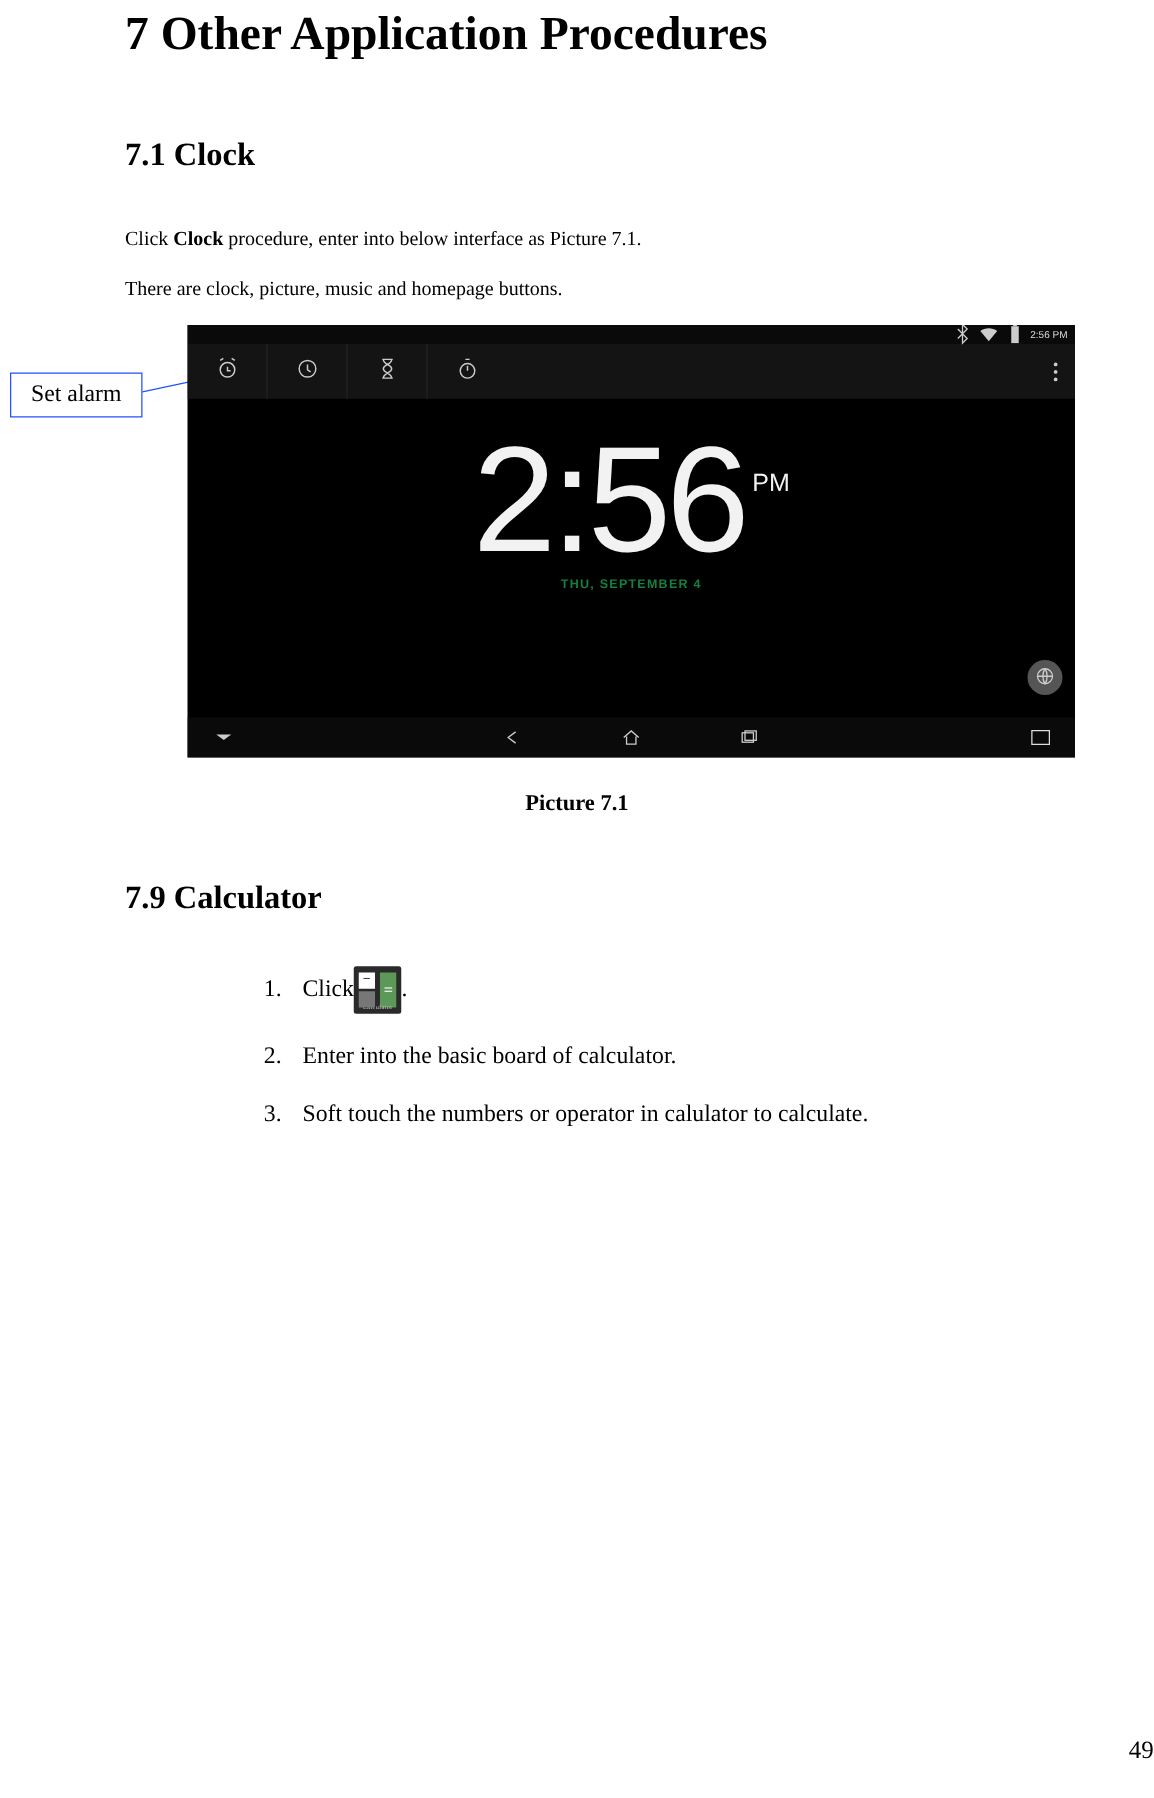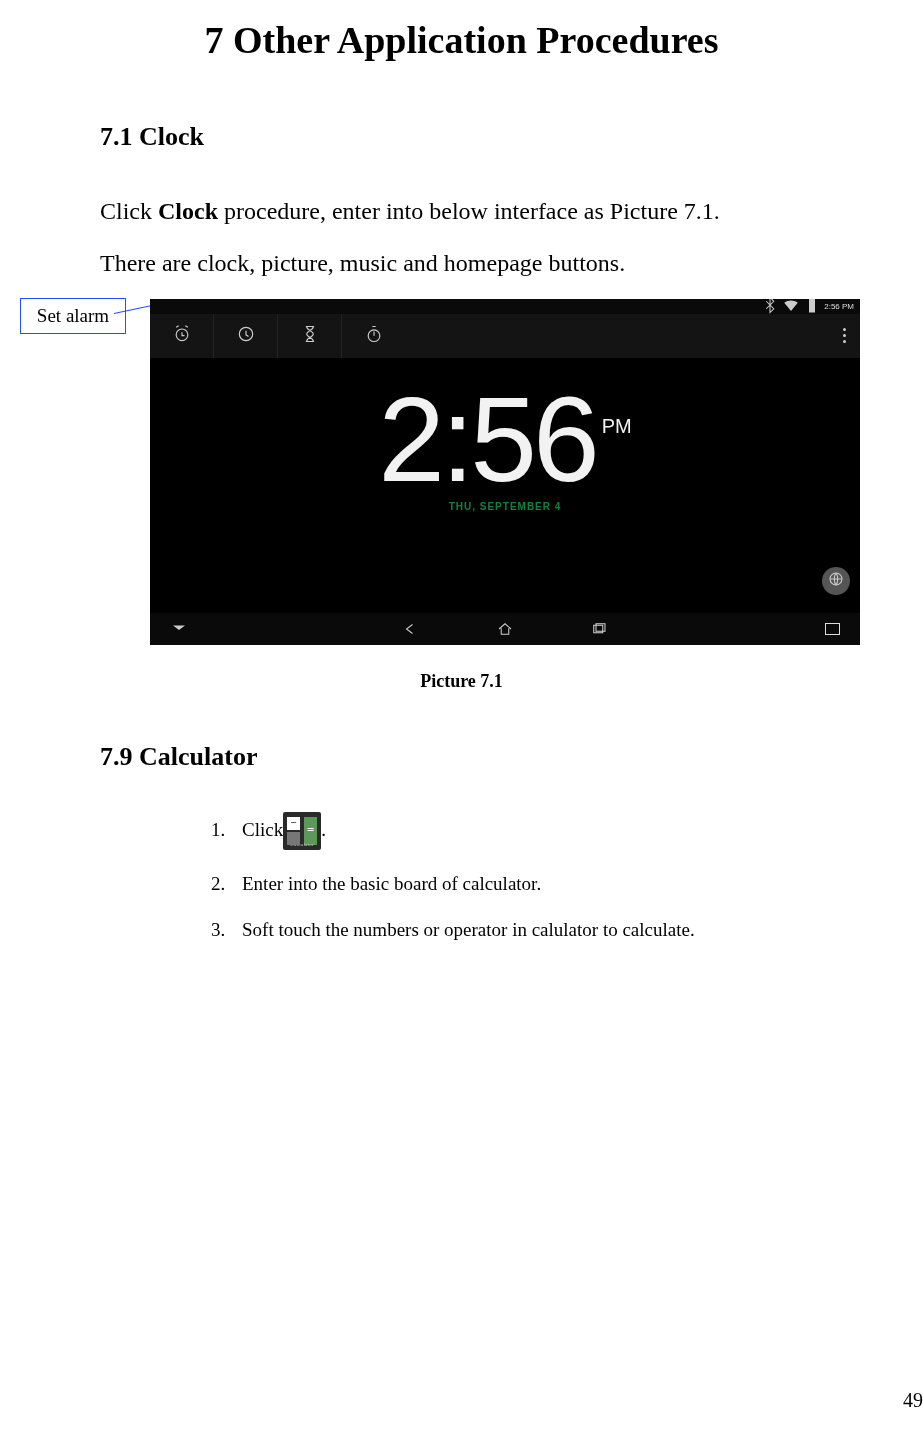--- a/index.html
+++ b/index.html
@@ -8,40 +8,39 @@
       height: 1438px;
       background: #fff;
       font-family: "Times New Roman", serif;
       color: #000;
       position: relative;
       padding: 0 100px;
     }
     .heading-main {
       font-size: 38px;
       font-weight: bold;
-      text-align: center;
-      margin-top: 18px;
+      margin-top: 5px;
       margin-bottom: 60px;
     }
     .section-title {
       font-size: 26px;
       font-weight: bold;
       margin-bottom: 40px;
     }
     .para {
-      font-size: 24px;
+      font-size: 16px;
       line-height: 1.6;
       margin-bottom: 14px;
     }
     .bold { font-weight: bold; }
 
     
     .callout {
       position: absolute;
-      left: 20px;
+      left: 8px;
       top: 298px;
       width: 106px;
       height: 36px;
       border: 1px solid #2050ff;
       display: flex;
       align-items: center;
       justify-content: center;
       font-size: 19px;
       background: #fff;
     }

